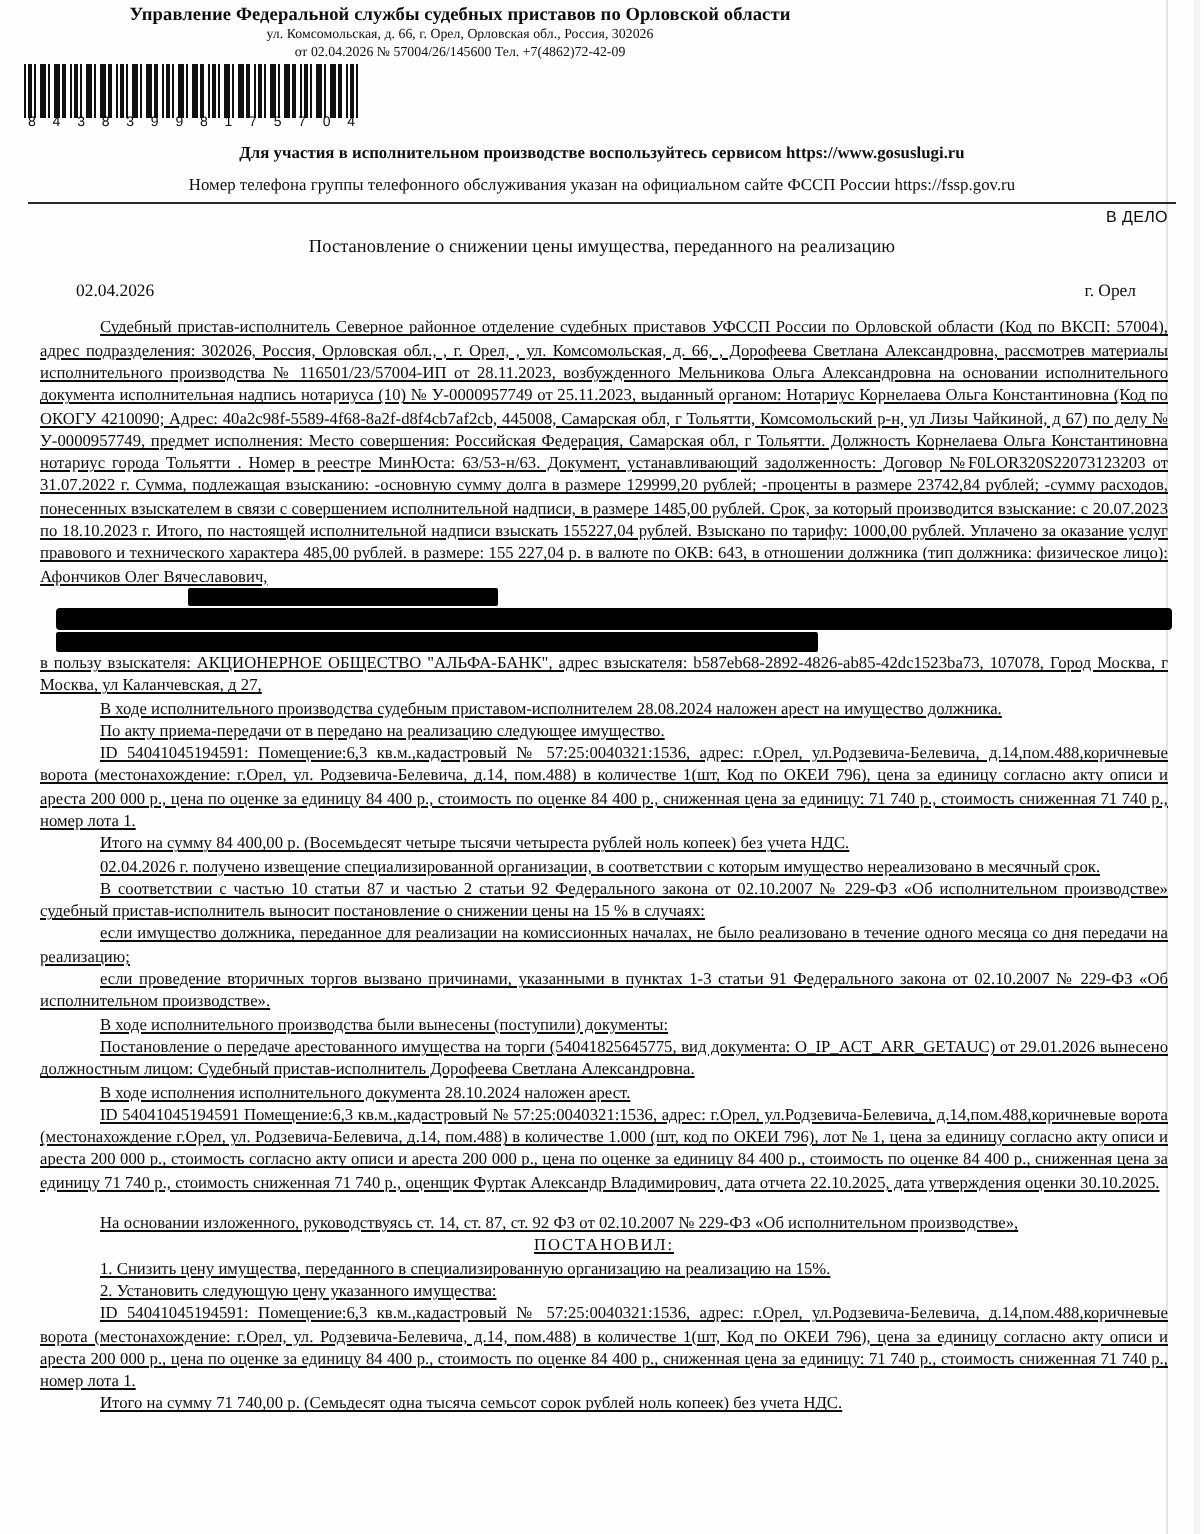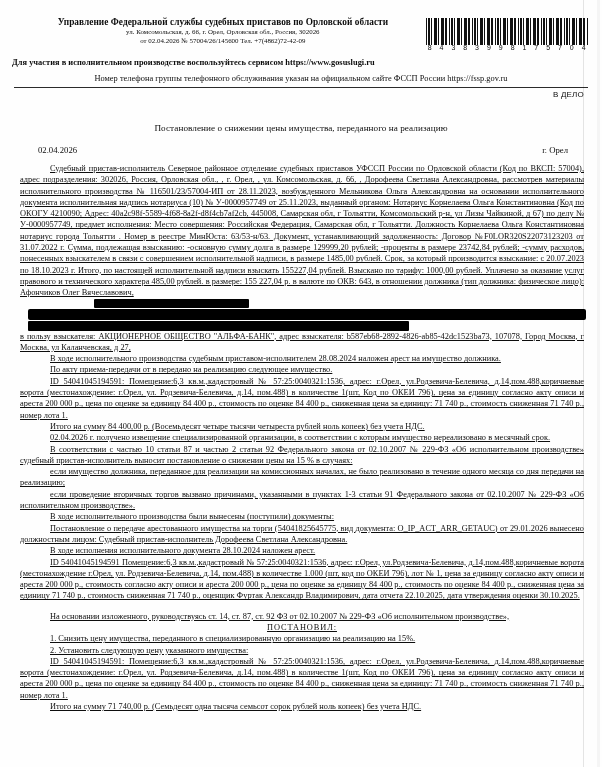--- a/index.html
+++ b/index.html
@@ -23,21 +23,22 @@
     padding: 0 12px;
     background: #fefefe;
   }
 
   
   .header-band {
     position: relative;
     display: flex;
     align-items: flex-start;
     justify-content: space-between;
-    padding-top: 17px;
+    padding-top: 3px;
+    flex-direction: column;
   }
   .org-block {
     text-align: center;
     width: 420px;
     margin-left: 8px;
   }
   .org-title {
     font-size: 9.3px;
     font-weight: bold;
     line-height: 1.15;
@@ -72,20 +73,21 @@
     justify-content: space-between;
     font-size: 7px;
     font-family: "Liberation Sans", sans-serif;
     letter-spacing: 0.3px;
     padding: 0 2px;
     margin-top: -1px;
   }
   .barcode-digits span { display:block; }
 
   .service-line {
+    text-align: center;
     font-size: 8.4px;
     font-weight: bold;
     margin-top: 7px;
     letter-spacing: 0.02px;
   }
   .phone-line {
     text-align: center;
     font-size: 8.4px;
     font-weight: normal;
     margin-top: 7px;
@@ -102,21 +104,21 @@
     font-family: "Liberation Sans", sans-serif;
     margin-top: 2px;
     padding-right: 6px;
     letter-spacing: 0.2px;
   }
 
   
   .doc-title {
     text-align: center;
     font-size: 9.2px;
-    margin-top: 24px;
+    margin-top: 5px;
     letter-spacing: 0.05px;
   }
 
   
   .date-row {
     display: flex;
     justify-content: space-between;
     font-size: 8.7px;
     margin-top: 12px;
     padding: 0 22px 0 26px;

